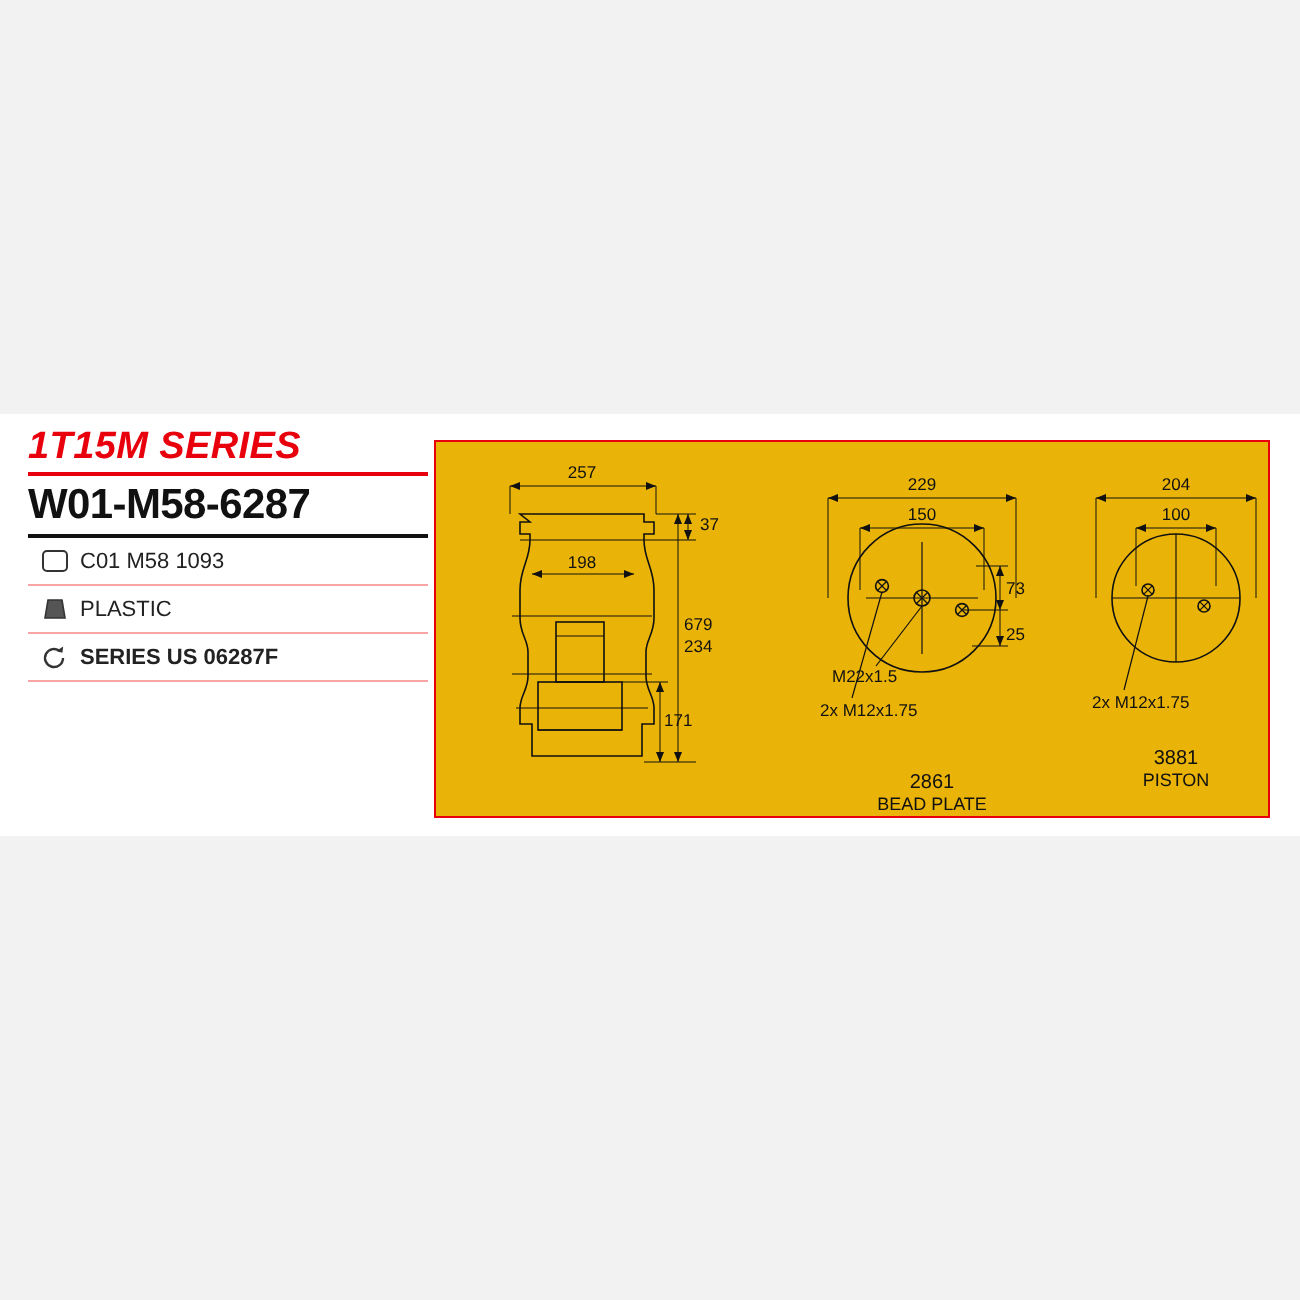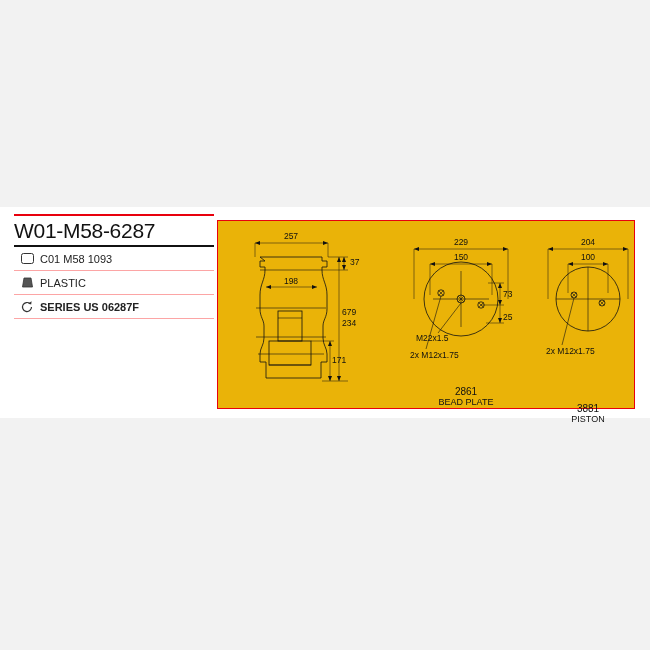--- a/index.html
+++ b/index.html
@@ -29,21 +29,21 @@
     font-style:italic;
     color:#e8000d;
     letter-spacing:.2px;
     line-height:22px;
   }
   #title-rule{
     width:200px;height:2px;background:#e8000d;margin-top:1px;
   }
   #part-number{
     font-size:21px;
-    font-weight:normal;
+    font-weight:bold;
     color:#111;
     letter-spacing:-.3px;
     margin-top:3px;
     line-height:24px;
   }
   #part-rule{
     width:200px;height:2px;background:#111;margin-top:2px;
   }
   .spec-row{
     display:flex;
@@ -84,20 +84,21 @@
   .dim{stroke:#111;stroke-width:.5;fill:none;}
   .lbl{font-family:"Liberation Sans",sans-serif;font-size:8.5px;fill:#111;}
 </style>
 </head>
 <body>
 
 <div id="sheet">
 
   <div id="left-col">
 
+    <div id="series-title">1T15M SERIES</div>
     <div id="title-rule"></div>
 
     <div id="part-number">W01-M58-6287</div>
     <div id="part-rule"></div>
 
     <div class="spec-row">
       <span class="spec-icon">
         <svg width="15" height="13" viewBox="0 0 15 13">
           <rect x="1.5" y="1.5" width="12" height="10" rx="2" ry="2" fill="#fff" stroke="#333" stroke-width="1"></rect>
         </svg>
@@ -266,18 +267,18 @@
     <line class="thin" x1="74.3" y1="73.7" x2="69.7" y2="78.3"></line>
 
     <line class="thin" x1="44" y1="71" x2="32" y2="118"></line>
     <text class="lbl" x="16" y="127">2x M12x1.75</text>
   </svg>
 
   <div class="dwg-caption" style="left:210px;top:165px;width:76px;">
     <div class="num">2861</div>
     <div>BEAD PLATE</div>
   </div>
-  <div class="dwg-caption" style="left:332px;top:182px;width:76px;">
+  <div class="dwg-caption" style="left:332px;top:153px;width:76px;">
     <div class="num">3881</div>
     <div>PISTON</div>
   </div>
 
 </div>
 
 </body></html>

